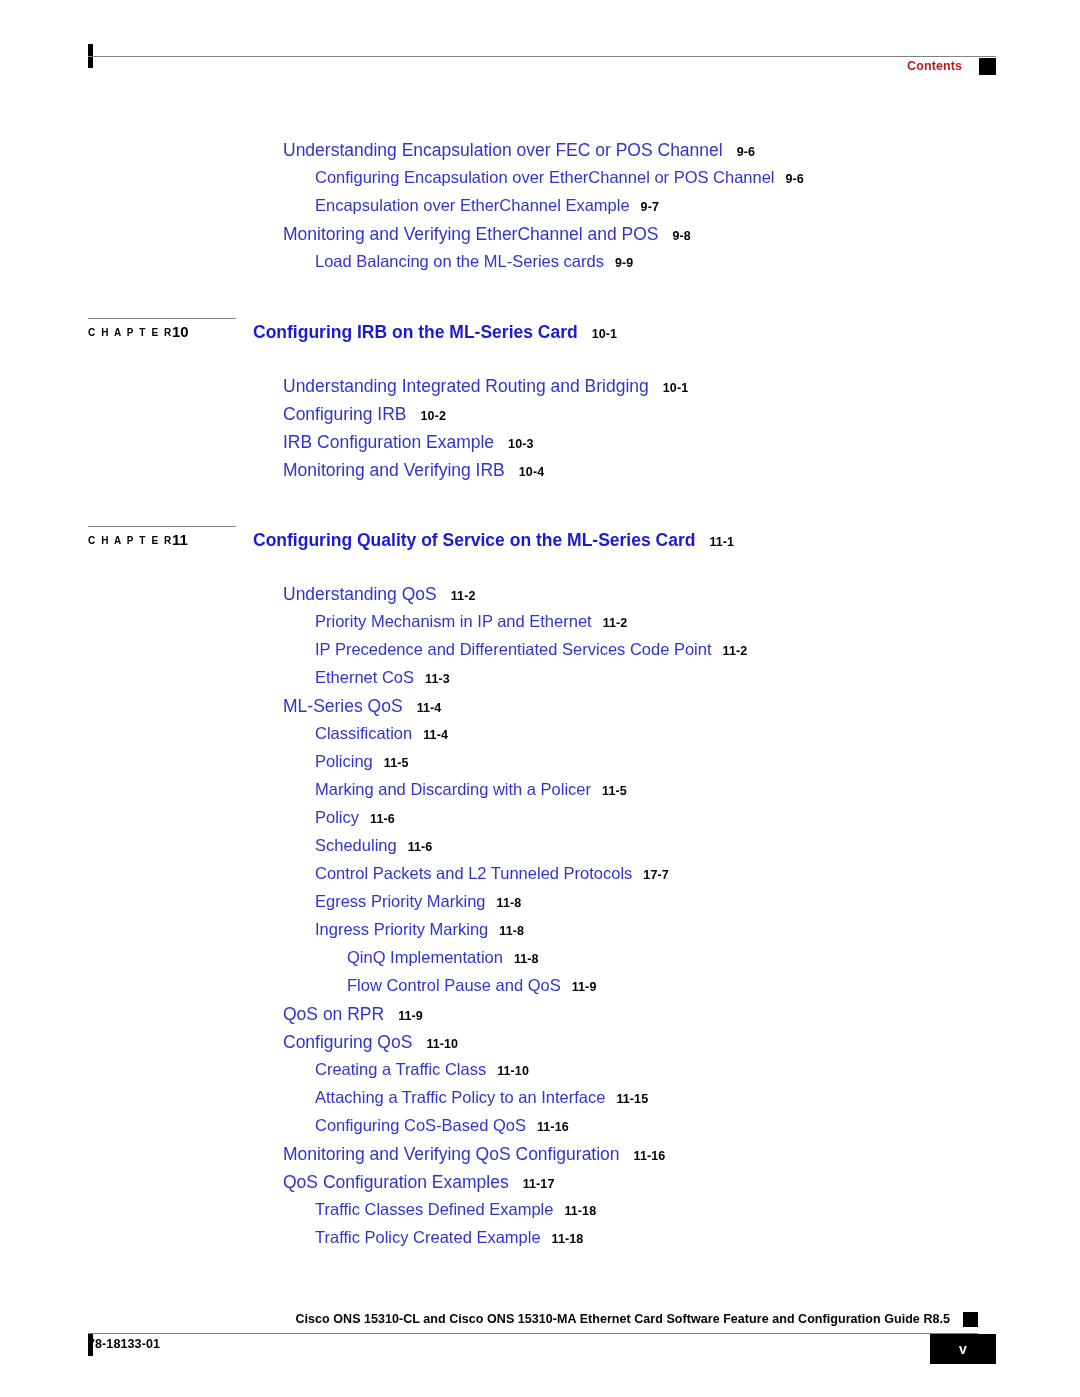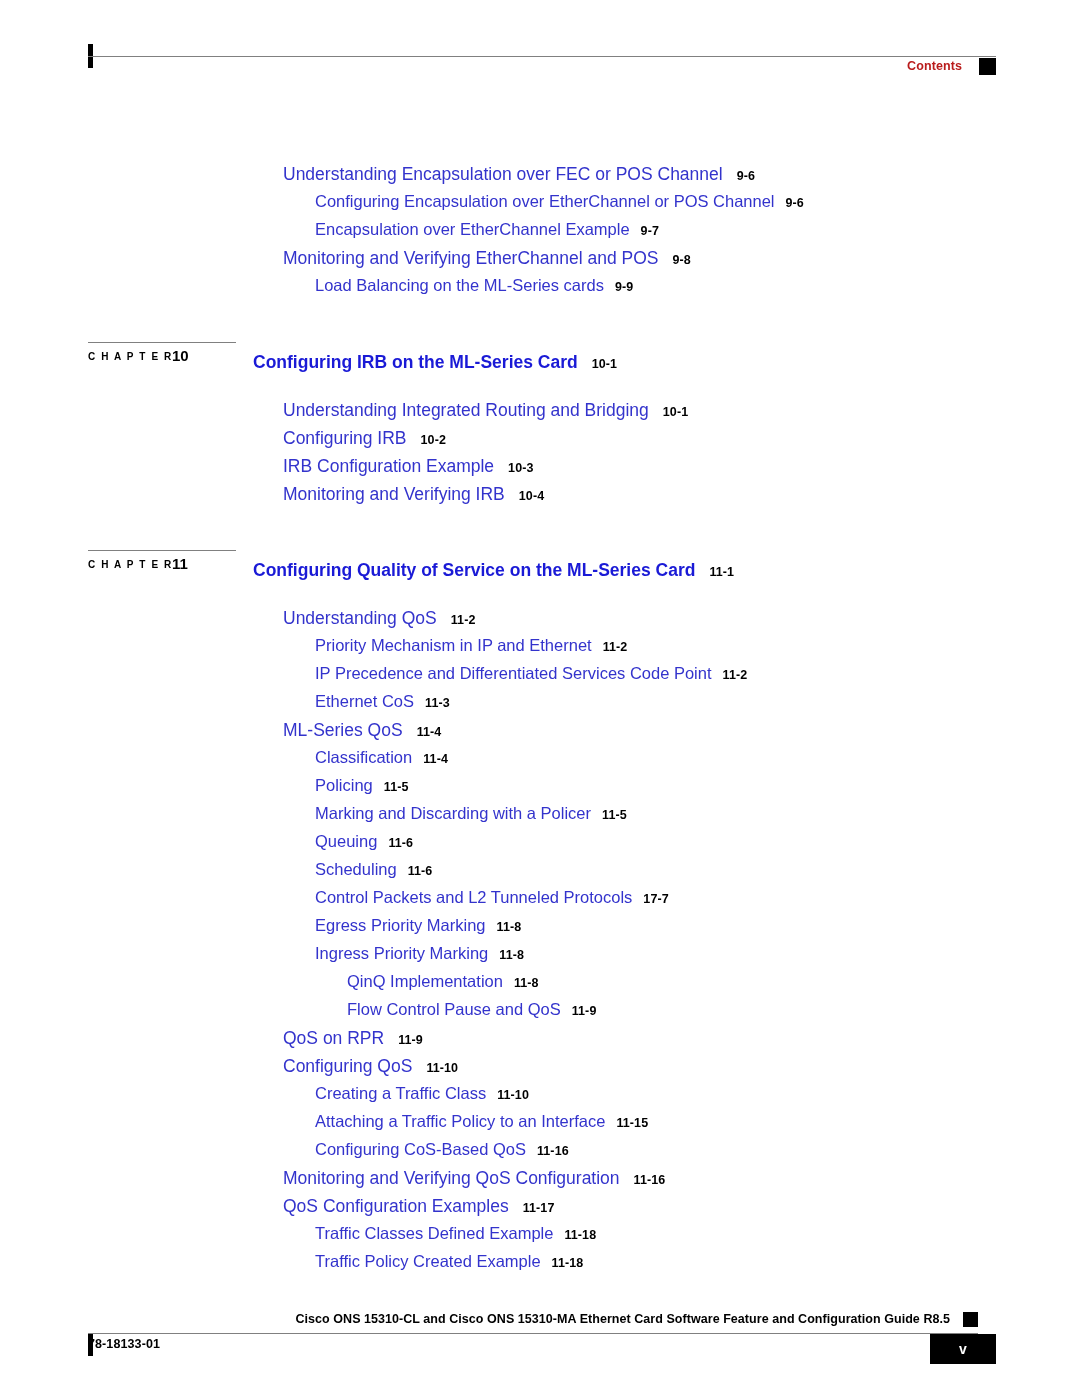--- a/index.html
+++ b/index.html
@@ -58,21 +58,20 @@
     height: 17px;
     background: #000000;
   }
 
   
   #toc {
     position: absolute;
     left: 0;
     top: 140px;
     width: 1080px;
-    margin-top: 24px;
   }
 
   .toc-row {
     position: relative;
     display: block;
     height: 28px;
     white-space: nowrap;
   }
   .toc-row .entry {
     display: inline-block;
@@ -131,21 +130,21 @@
     position: absolute;
     left: 172px;
     top: 5px;
     font-size: 15px;
     font-weight: bold;
     color: #000000;
   }
   .chapter-title-wrap {
     position: absolute;
     left: 253px;
-    top: 10px;
+    top: 4px;
     white-space: nowrap;
   }
   .chapter-title {
     font-size: 17.5px;
     font-weight: bold;
     color: #1a1ad6;
   }
   .chapter-block .toc-page { font-size: 12.5px; }
 
   .spacer-lg { height: 38px; }
@@ -261,21 +260,21 @@
     </div>
     <div class="spacer-md"></div>
     <div class="toc-row lvl0"><span class="entry"><span class="toc-title">Understanding QoS</span><span class="gap"></span><span class="toc-page">11-2</span></span></div>
     <div class="toc-row lvl1"><span class="entry"><span class="toc-title">Priority Mechanism in IP and Ethernet</span><span class="gap-sm"></span><span class="toc-page">11-2</span></span></div>
     <div class="toc-row lvl1"><span class="entry"><span class="toc-title">IP Precedence and Differentiated Services Code Point</span><span class="gap-sm"></span><span class="toc-page">11-2</span></span></div>
     <div class="toc-row lvl1"><span class="entry"><span class="toc-title">Ethernet CoS</span><span class="gap-sm"></span><span class="toc-page">11-3</span></span></div>
     <div class="toc-row lvl0"><span class="entry"><span class="toc-title">ML-Series QoS</span><span class="gap"></span><span class="toc-page">11-4</span></span></div>
     <div class="toc-row lvl1"><span class="entry"><span class="toc-title">Classification</span><span class="gap-sm"></span><span class="toc-page">11-4</span></span></div>
     <div class="toc-row lvl1"><span class="entry"><span class="toc-title">Policing</span><span class="gap-sm"></span><span class="toc-page">11-5</span></span></div>
     <div class="toc-row lvl1"><span class="entry"><span class="toc-title">Marking and Discarding with a Policer</span><span class="gap-sm"></span><span class="toc-page">11-5</span></span></div>
-    <div class="toc-row lvl1"><span class="entry"><span class="toc-title">Queuing</span><span class="gap-sm"></span><span class="toc-page">11-6</span></span></div>
+    <div class="toc-row lvl1"><span class="entry"><span class="toc-title">Policy</span><span class="gap-sm"></span><span class="toc-page">11-6</span></span></div>
     <div class="toc-row lvl1"><span class="entry"><span class="toc-title">Scheduling</span><span class="gap-sm"></span><span class="toc-page">11-6</span></span></div>
     <div class="toc-row lvl1"><span class="entry"><span class="toc-title">Control Packets and L2 Tunneled Protocols</span><span class="gap-sm"></span><span class="toc-page">17-7</span></span></div>
     <div class="toc-row lvl1"><span class="entry"><span class="toc-title">Egress Priority Marking</span><span class="gap-sm"></span><span class="toc-page">11-8</span></span></div>
     <div class="toc-row lvl1"><span class="entry"><span class="toc-title">Ingress Priority Marking</span><span class="gap-sm"></span><span class="toc-page">11-8</span></span></div>
     <div class="toc-row lvl2"><span class="entry"><span class="toc-title">QinQ Implementation</span><span class="gap-sm"></span><span class="toc-page">11-8</span></span></div>
     <div class="toc-row lvl2"><span class="entry"><span class="toc-title">Flow Control Pause and QoS</span><span class="gap-sm"></span><span class="toc-page">11-9</span></span></div>
     <div class="toc-row lvl0"><span class="entry"><span class="toc-title">QoS on RPR</span><span class="gap"></span><span class="toc-page">11-9</span></span></div>
     <div class="toc-row lvl0"><span class="entry"><span class="toc-title">Configuring QoS</span><span class="gap"></span><span class="toc-page">11-10</span></span></div>
     <div class="toc-row lvl1"><span class="entry"><span class="toc-title">Creating a Traffic Class</span><span class="gap-sm"></span><span class="toc-page">11-10</span></span></div>
     <div class="toc-row lvl1"><span class="entry"><span class="toc-title">Attaching a Traffic Policy to an Interface</span><span class="gap-sm"></span><span class="toc-page">11-15</span></span></div>

